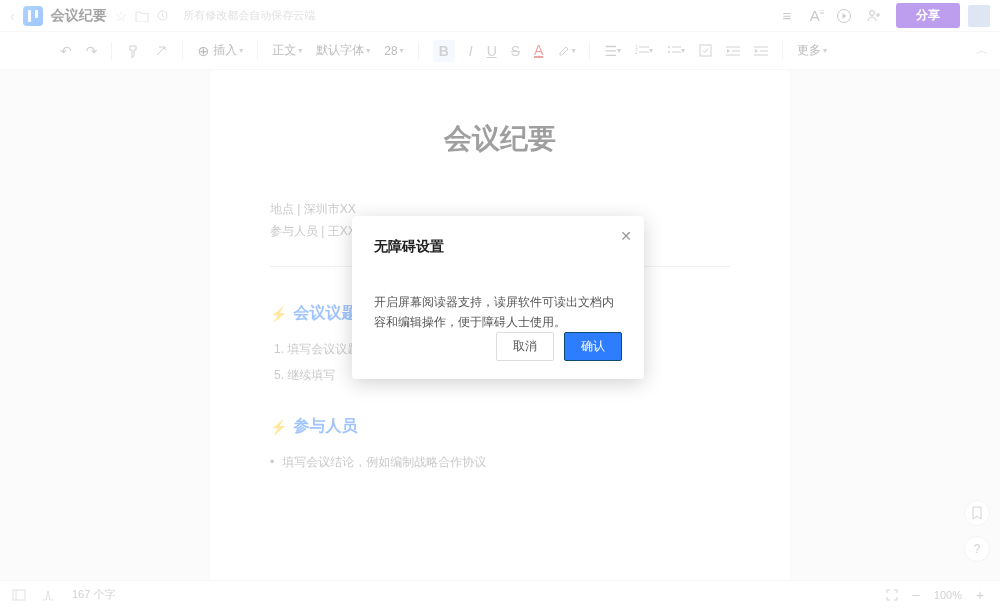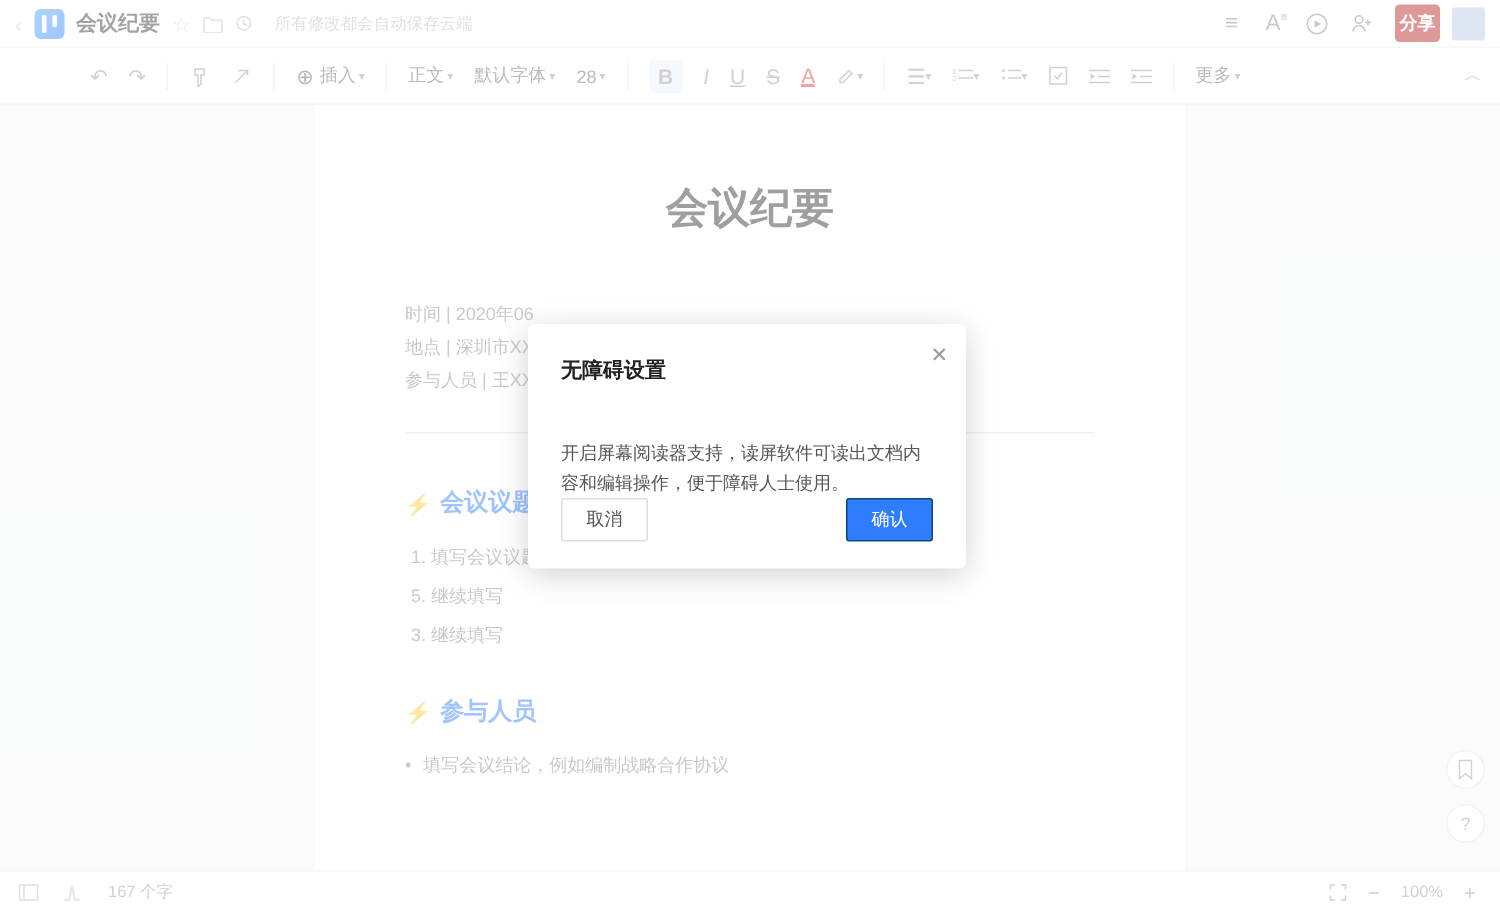--- a/index.html
+++ b/index.html
@@ -11,21 +11,21 @@
 .back-ic { color:#ccc; font-size:14px; }
 .logo { width:20px; height:20px; background:linear-gradient(135deg,#4aa0ff,#2e7dff); border-radius:4px; position:relative; }
 .logo:before { content:""; position:absolute; left:5px; top:4px; width:3px; height:12px; background:#fff; border-radius:1px; }
 .logo:after { content:""; position:absolute; left:12px; top:4px; width:3px; height:8px; background:#fff; border-radius:1px; }
 .doc-title { font-size:14px; font-weight:600; color:#333; }
 .stari { color:#ccc; font-size:14px; }
 .foldi { color:#ccc; font-size:14px; }
 .autosave { color:#bbb; font-size:11px; display:flex; align-items:center; gap:15px; }
 .spacer { flex:1; }
 .hdr-ic { color:#888; font-size:15px; width:22px; text-align:center; }
-.share-btn { background:#b91c1c; color:#fff; padding:4px 3px; border-radius:3px; font-size:12px; font-weight:600; }
+.share-btn { background:#6d28d9; color:#fff; padding:4px 20px; border-radius:3px; font-size:12px; font-weight:600; }
 .avatar { width:22px; height:22px; background:#b7c8e6; border-radius:2px; }
 
 
 .tb { height:38px; display:flex; align-items:center; padding:0 60px; gap:14px; background:#fff; border-bottom:1px solid #eee; color:#888; position:relative; }
 .tb .ti { font-size:14px; color:#999; display:flex; align-items:center; }
 .tb .dd { font-size:12px; color:#666; display:flex; align-items:center; gap:2px; }
 .car { font-size:8px; color:#999; }
 .divv { width:1px; height:18px; background:#e5e5e5; }
 .bold-on { background:#e8f0fe; padding:3px 6px; border-radius:3px; color:#333; font-weight:bold; }
 .expand-col { position:absolute; right:12px; color:#999; font-size:12px; }
@@ -54,21 +54,21 @@
 
 .sb { position:absolute; bottom:0; left:0; right:0; height:28px; background:#fff; border-top:1px solid #eee; display:flex; align-items:center; padding:0 12px; gap:16px; color:#999; font-size:11px; }
 .sb .r { margin-left:auto; display:flex; align-items:center; gap:10px; }
 .zoom-btn { width:16px; text-align:center; font-size:14px; }
 
 
 .modal { position:absolute; z-index:10; left:352px; top:216px; width:292px; background:#fff; border-radius:4px; box-shadow:0 4px 20px rgba(0,0,0,0.18); padding:22px 22px 18px; }
 .modal h3 { font-size:14px; font-weight:600; margin-bottom:36px; color:#222; }
 .modal .close { position:absolute; right:12px; top:12px; color:#999; font-size:14px; cursor:pointer; }
 .modal p { font-size:12px; color:#555; line-height:20px; }
-.modal .btns { display:flex; justify-content:space-between; gap:10px; }
+.modal .btns { display:flex; justify-content:flex-end; gap:10px; }
 .modal .btn { padding:5px 16px; font-size:12px; border-radius:2px; cursor:pointer; }
 .btn-cancel { border:1px solid #ddd; background:#fff; color:#555; }
 .btn-ok { background:#2e7dff; border:1px solid #0c4a6e; color:#fff; }
 svg { display:block; }
 </style>
 </head>
 <body>
 
 <div class="hdr">
   <span class="back-ic">‹</span>
@@ -200,33 +200,31 @@
     </span>
   <span class="expand-col">︿</span>
 </div>
 
 <div class="lefticons">▭<br>▭</div>
 
 <div class="page-wrap">
   <div class="page">
     <div class="ptitle">会议纪要</div>
     <div class="meta">
-      <div>时间 | 2020年06</div>
       <div>地点 | 深圳市XX</div>
       <div>参与人员 | 王XX</div>
     </div>
     <hr class="hr">
     <div class="sec">
         <span class="bolt">⚡</span>
         <span>会议议题</span>
       </div>
     <ul class="ol">
       <li>1.   填写会议议题，例如产品策略讨论；</li>
       <li>5.   继续填写</li>
-      <li>3.   继续填写</li>
     </ul>
     <div class="sec sec2">
         <span class="bolt">⚡</span>
         <span>参与人员</span>
       </div>
     <ul class="ul">
       <li>填写会议结论，例如编制战略合作协议</li>
     </ul>
   </div>
 </div>

